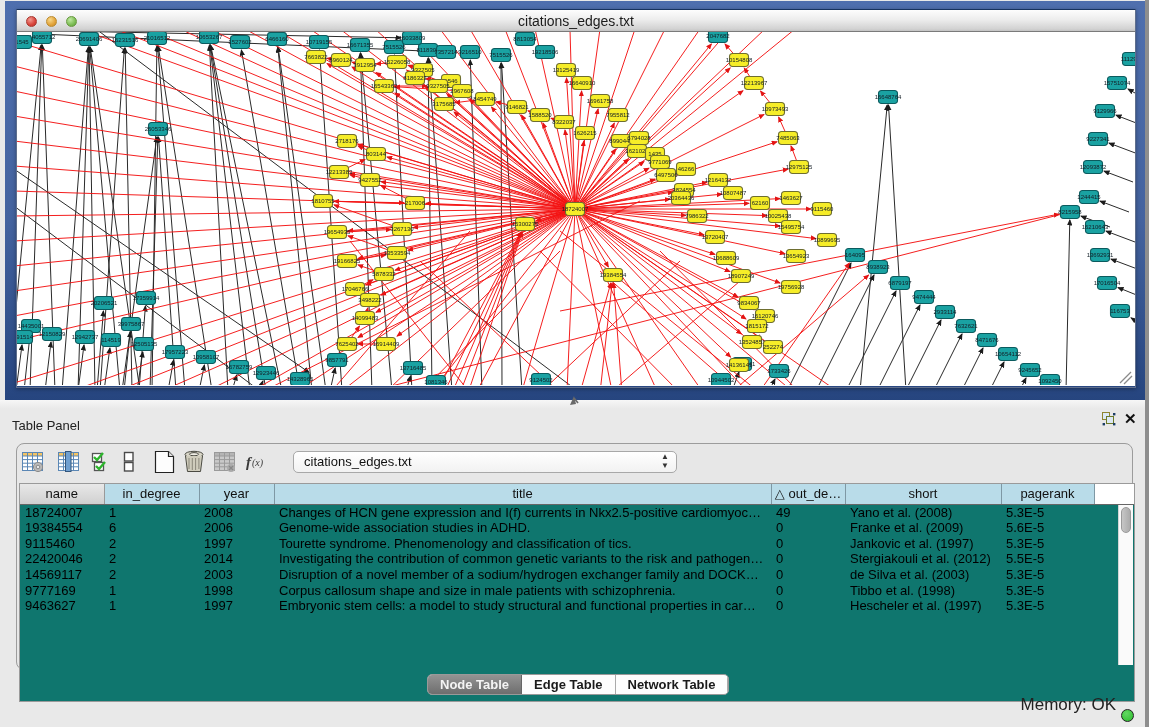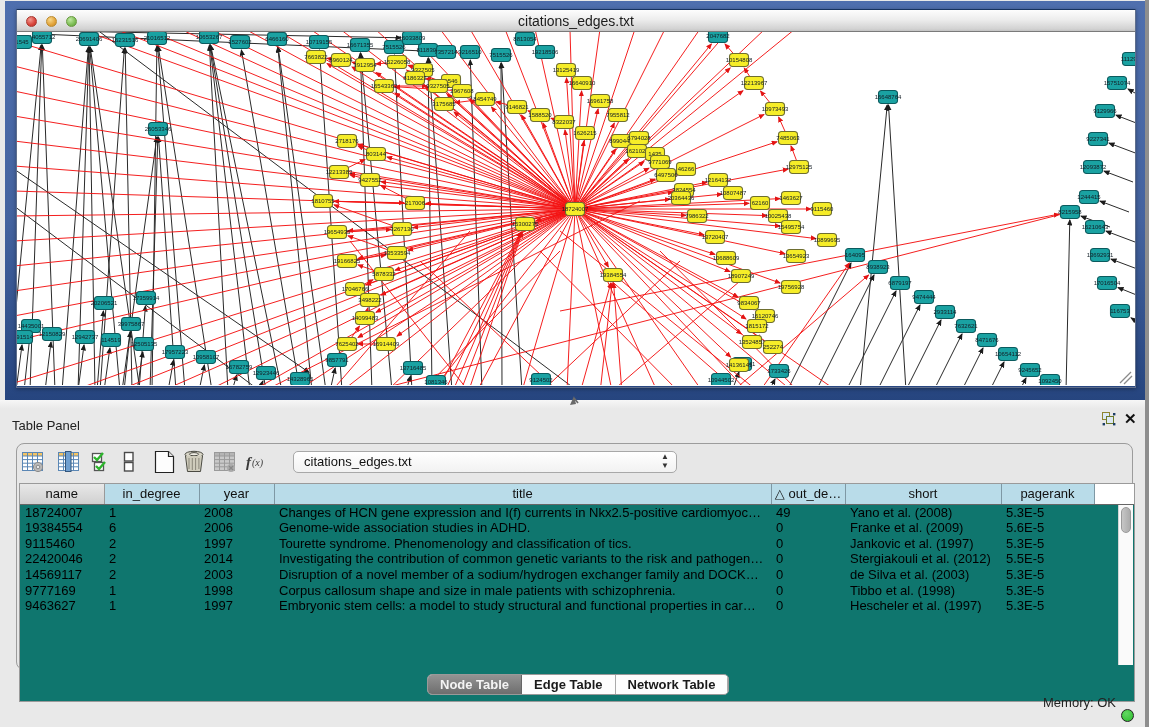--- a/index.html
+++ b/index.html
@@ -24,21 +24,21 @@
 table {border-collapse:collapse;table-layout:fixed;width:1114px;font-size:13px}
 th {height:20px;background:#b9dce9;border-right:1px solid #7e98a4;border-bottom:1px solid #666;font-weight:normal;font-size:13px;color:#111;text-align:center;overflow:hidden;white-space:nowrap}
 th.g {background:linear-gradient(180deg,#e8e8e8,#d0d0d0);border-right:1px solid #999}
 th.w {background:#fff;border:none;border-bottom:1px solid #666}
 td {height:15.7px;padding:0 0 0 5px;font-size:13px;color:#000;white-space:nowrap;overflow:hidden}
 #vsb {position:absolute;right:1px;top:21px;width:15px;height:160px;background:#fafafa;border-left:1px solid #d5d5d5}
 #vsb .th {position:absolute;left:2px;top:2px;width:10px;height:26px;border-radius:5px;background:linear-gradient(90deg,#c6c6c6,#ababab);border:1px solid #9a9a9a}
 #tabs {position:absolute;left:427px;top:274px;height:21px;display:flex;border:1px solid #999;border-radius:5px;overflow:hidden;background:#fdfdfd}
 .tab {font-size:13px;font-weight:bold;line-height:19px;padding:0 12px;color:#1a1a1a;border-right:1px solid #aaa}
 .tab.sel {background:linear-gradient(180deg,#939393,#6e6e6e);color:#f4f4f4;border-right:1px solid #666}
-#status {position:absolute;right:33px;top:295px;font-size:13px;color:#222}
+#status {position:absolute;right:33px;top:295px;font-size:17px;color:#222}
 #mled {position:absolute;right:15px;top:309px;width:13px;height:13px;border-radius:50%;background:radial-gradient(circle at 40% 32%,#63d863,#3cc43c 70%,#2eb52e);border:1.5px solid #222}
 </style></head>
 <body>
 <div id="desk">
  <div id="netwin">
   <div id="tbar">
     <div class="tl" id="tl1"></div>
         <div class="tl" id="tl2"></div>
         <div class="tl" id="tl3"></div>
     <div id="wtitle">citations_edges.txt</div>

